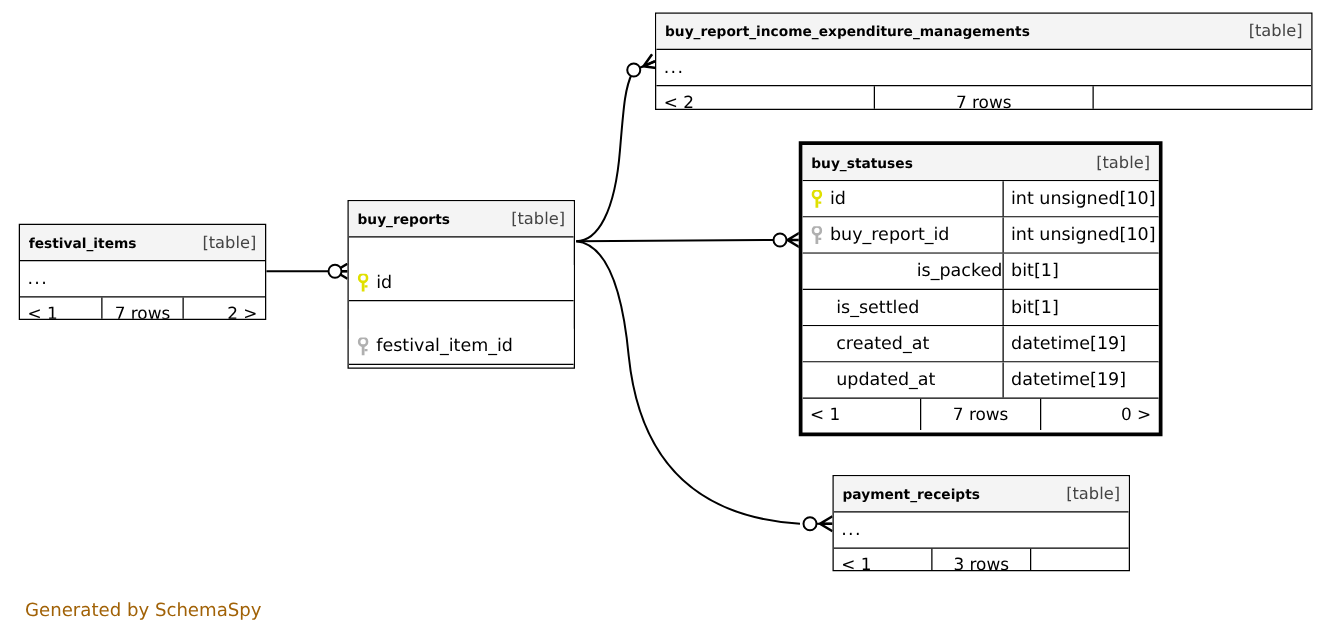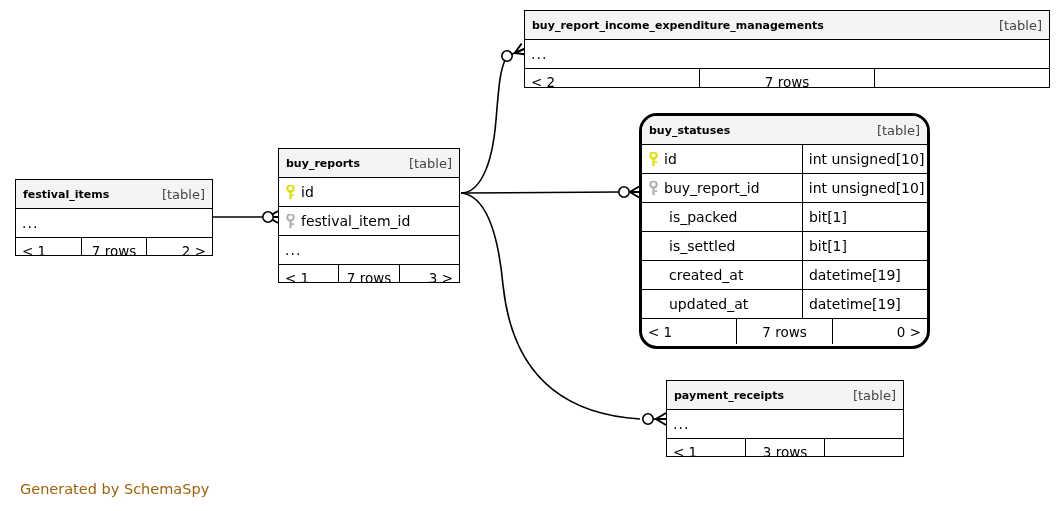--- a/index.html
+++ b/index.html
@@ -29,21 +29,20 @@
     position: absolute;
     box-sizing: border-box;
     background: #ffffff;
     border: 1.5px solid #000000;
     display: flex;
     flex-direction: column;
     overflow: hidden;
   }
   .table-node.highlight {
     border-width: 3px;
-    border-radius: 18px;
   }
   .tbl-header {
     background: #f4f4f4;
     border-bottom: 1.5px solid #000000;
     display: flex;
     align-items: center;
     justify-content: space-between;
     padding: 0 7px;
     box-sizing: border-box;
     height: 29px;
@@ -220,21 +219,21 @@
           <circle cx="4.5" cy="3.4" r="3.2" fill="none" stroke="#b0b0b0" stroke-width="2.1"></circle>
           <rect x="3.4" y="5.6" width="2.2" height="8.6" fill="#b0b0b0"></rect>
           <rect x="5.6" y="9.2" width="2.4" height="1.8" fill="#b0b0b0"></rect>
         </svg>
         <span>buy_report_id</span>
       </span>
       <span class="col-type" style="width:127px;">int unsigned[10]</span>
     </div>
 
     <div class="col-row">
-      <span class="col-name indent" style="width:162px;">
+      <span class="col-name indent" style="width:162px;justify-content:flex-end;">
         <span>is_packed</span>
       </span>
       <span class="col-type" style="width:127px;">bit[1]</span>
     </div>
 
     <div class="col-row">
       <span class="col-name indent" style="width:162px;">
         <span>is_settled</span>
       </span>
       <span class="col-type" style="width:127px;">bit[1]</span>
@@ -254,21 +253,21 @@
       <span class="col-type" style="width:127px;">datetime[19]</span>
     </div>
 
     <div class="tbl-footer">
       <div class="foot-cell foot-left">&lt; 1</div>
       <div class="foot-cell foot-center">7 rows</div>
       <div class="foot-cell foot-right">0 &gt;</div>
     </div>
   </div>
 
-  <div class="table-node" style="left:278px; top:148px; width:182px; height:135px;">
+  <div class="table-node" style="left:278px; top:160px; width:182px; height:135px;gap:22px;">
     <div class="tbl-header">
       <span class="tbl-title">buy_reports</span>
       <span class="tbl-kind">[table]</span>
     </div>
 
     <div class="col-row">
       <span class="col-name" style="width:100%;">
         <svg class="key-icon" viewBox="0 0 9 15">
           <circle cx="4.5" cy="3.4" r="3.2" fill="none" stroke="#e0e000" stroke-width="2.1"></circle>
           <rect x="3.4" y="5.6" width="2.2" height="8.6" fill="#e0e000"></rect>

